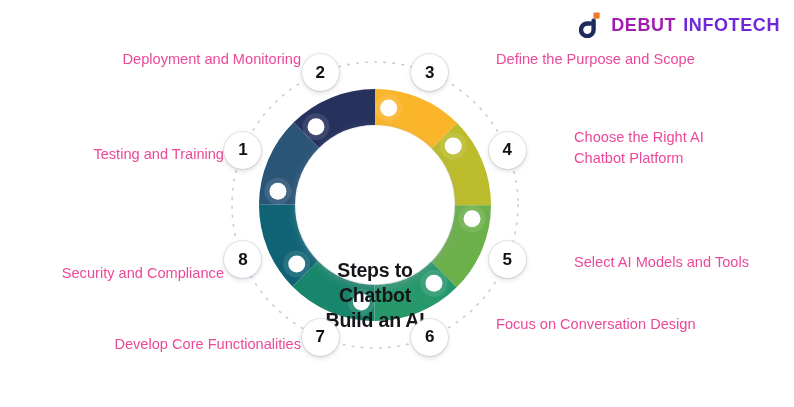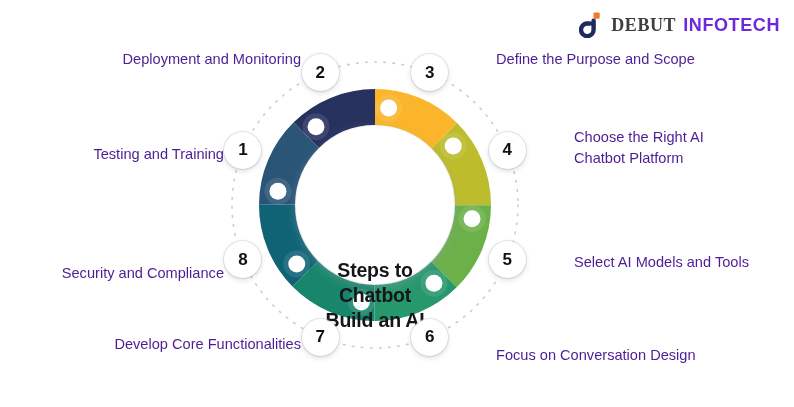--- a/index.html
+++ b/index.html
@@ -36,21 +36,21 @@
   }
   #logo .wordmark {
     display: flex;
     align-items: baseline;
     gap: 7px;
     font-family: "Liberation Sans", sans-serif;
     font-weight: bold;
     font-size: 18px;
     letter-spacing: 0.6px;
   }
-  #logo .debut { color: #404040; font-family: Liberation Serif, serif; }
+  #logo .debut { color: #a21caf; }
   #logo .infotech { color: #6d28d9; }
 
   
   #wheel {
     position: absolute;
     left: 247px;
     top: 77px;
     width: 256px;
     height: 256px;
   }
@@ -107,21 +107,21 @@
     color: #111114;
     z-index: 6;
   }
 
   
   .steplabel {
     position: absolute;
     font-family: "Liberation Sans", sans-serif;
     font-size: 14.6px;
     line-height: 21px;
-    color: #4c1d95;
+    color: #ec4899;
     white-space: nowrap;
   }
   .steplabel.right { text-align: left; margin-left: 16px; }
   .steplabel.left  { text-align: right; }
 </style>
 </head>
 <body>
 
 <div id="canvas">
 
@@ -206,21 +206,21 @@
       <div class="steplabel right" style="top: 49px; left: 480px;">
         <div>Define the Purpose and Scope</div>
       </div>
       <div class="steplabel right" style="top: 127px; left: 558px;">
         <div>Choose the Right AI</div>
         <div>Chatbot Platform</div>
       </div>
       <div class="steplabel right" style="top: 252px; left: 558px;">
         <div>Select AI Models and Tools</div>
       </div>
-      <div class="steplabel right" style="top: 345px; left: 480px;">
+      <div class="steplabel right" style="top: 314px; left: 480px;">
         <div>Focus on Conversation Design</div>
       </div>
       <div class="steplabel left" style="top: 334px; right: 493px;">
         <div>Develop Core Functionalities</div>
       </div>
       <div class="steplabel left" style="top: 263px; right: 570px;">
         <div>Security and Compliance</div>
       </div>
       <div class="steplabel left" style="top: 144px; right: 570px;">
         <div>Testing and Training</div>

